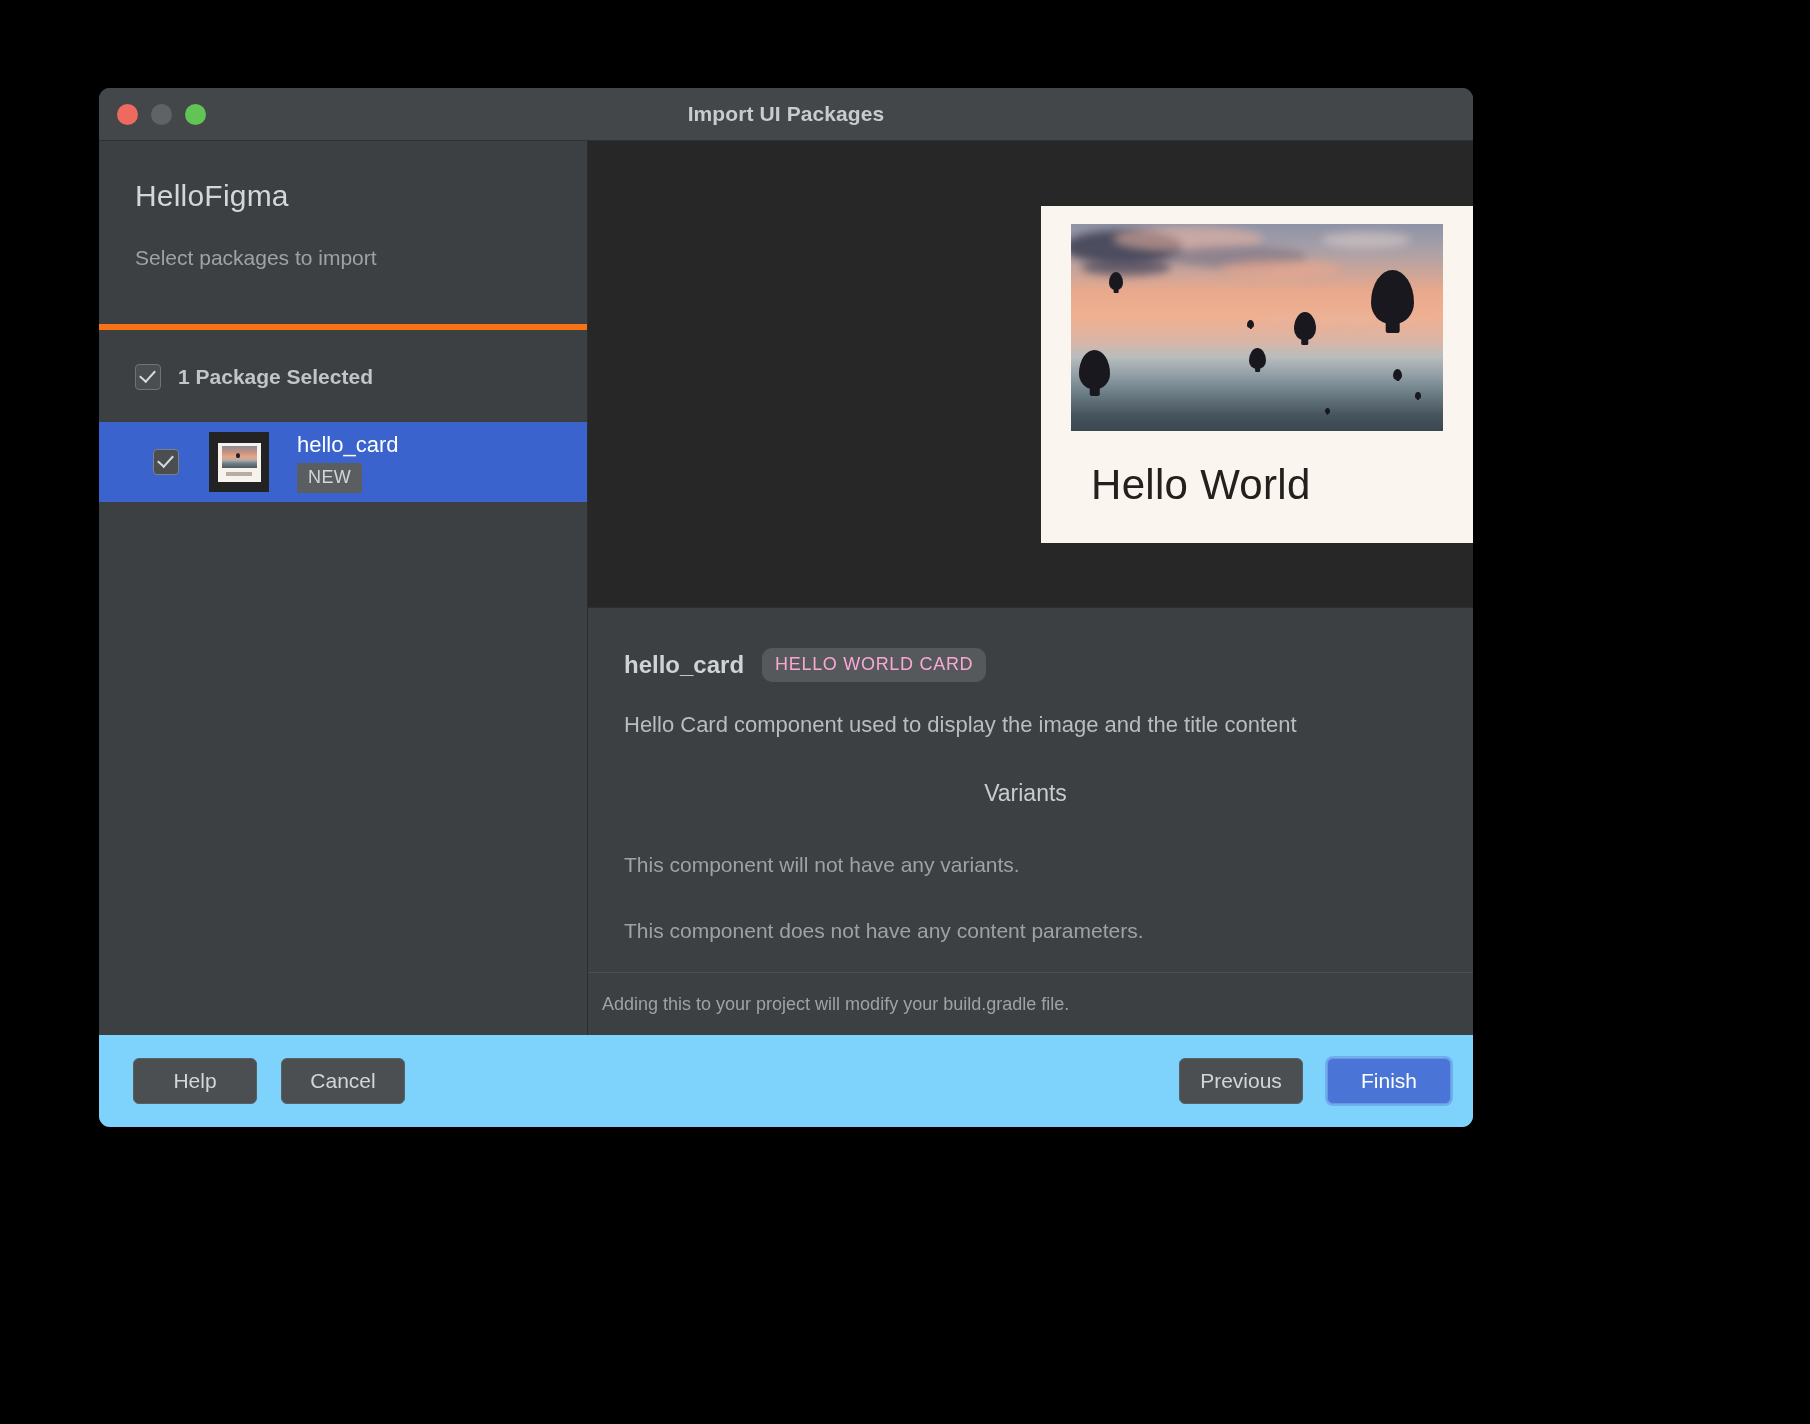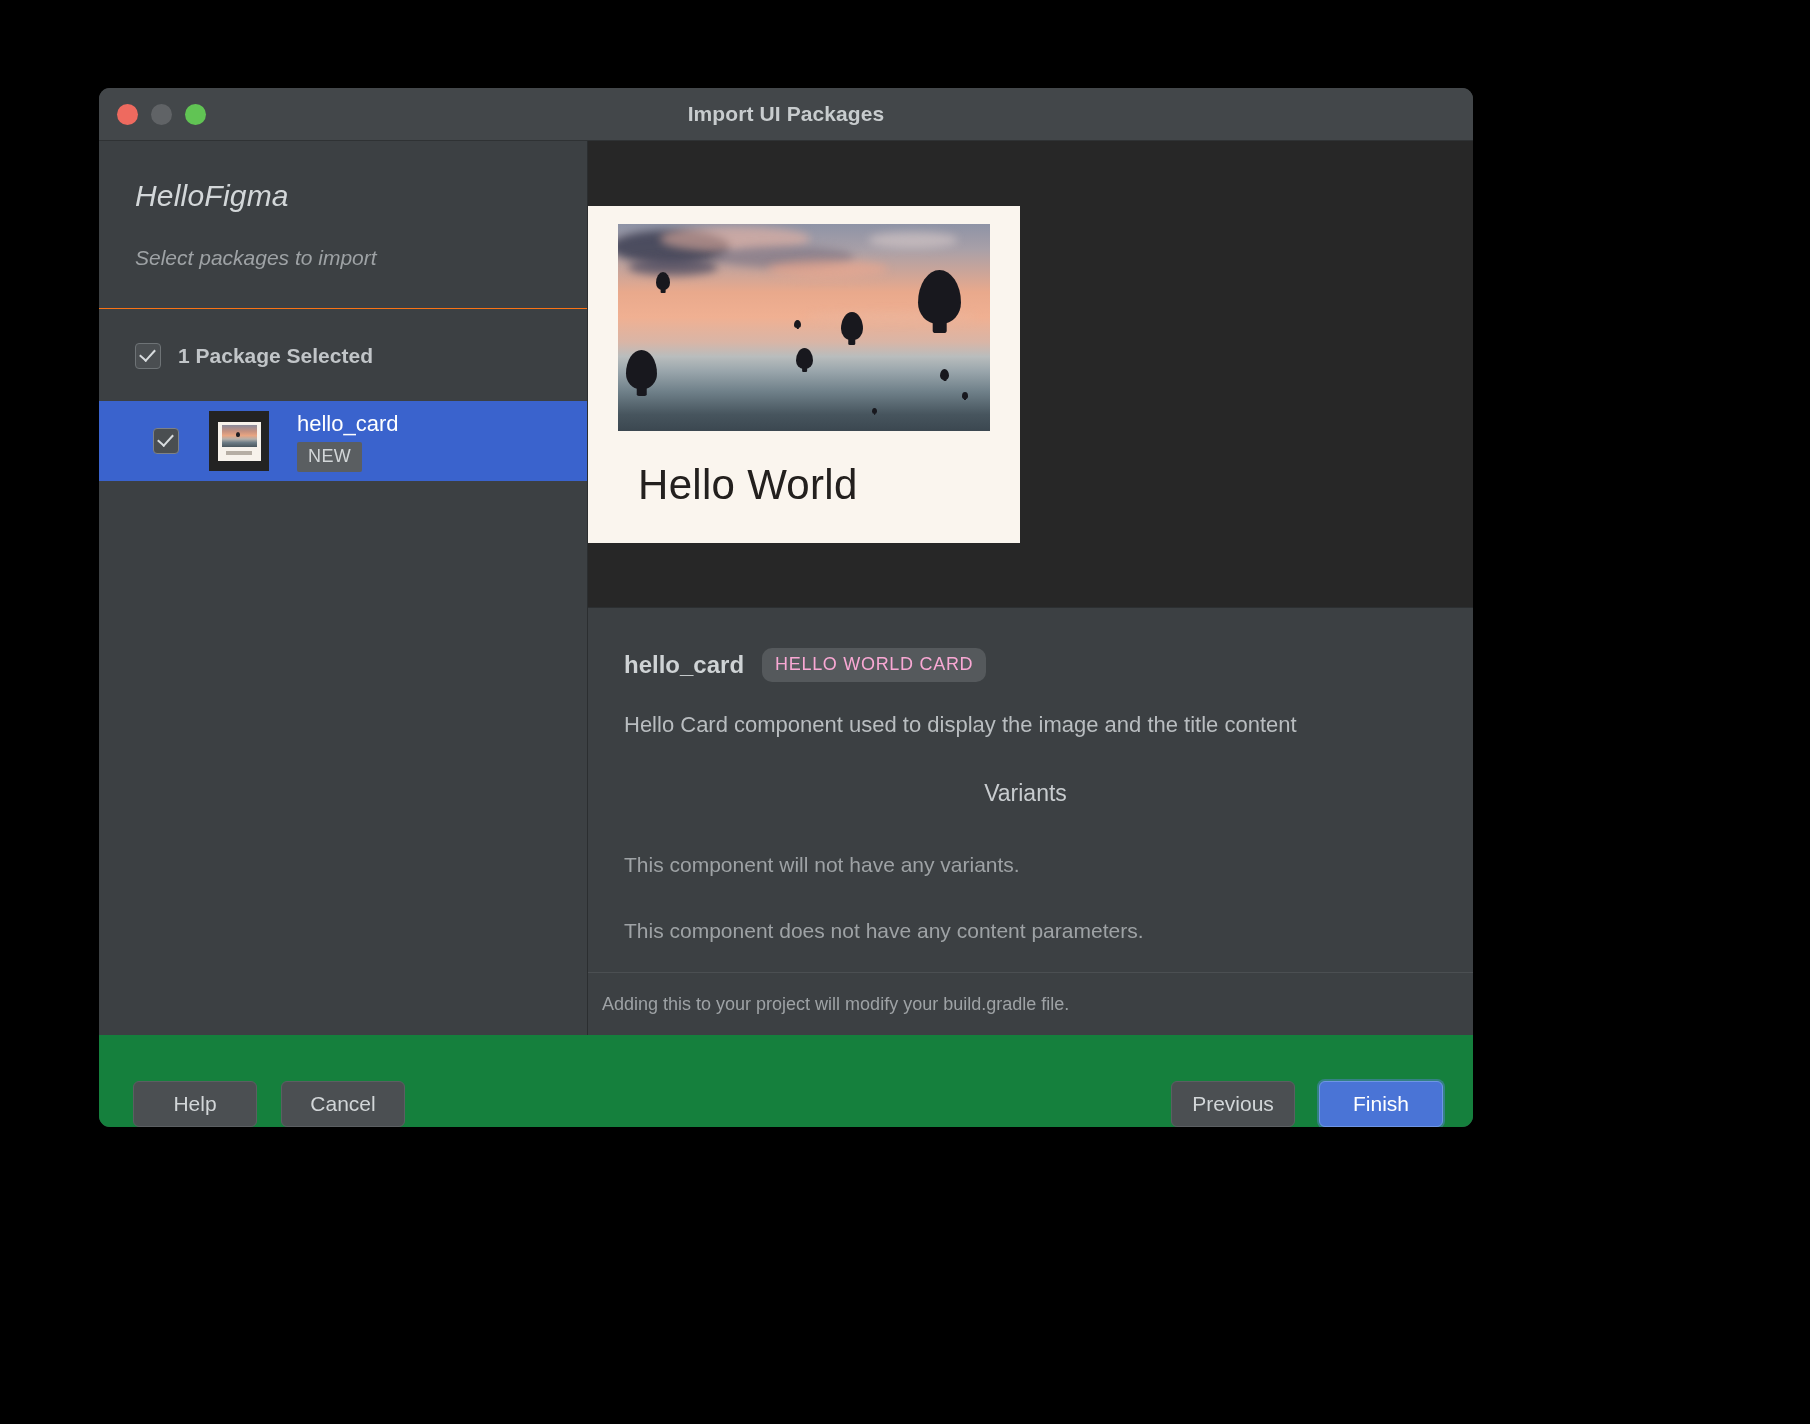--- a/index.html
+++ b/index.html
@@ -83,23 +83,22 @@
     width: 488px;
     flex: 0 0 488px;
     background: #3c4043;
     border-right: 1px solid #2b2e30;
     display: flex;
     flex-direction: column;
     min-height: 0;
   }
 
   .left-header {
-    padding: 38px 0 38px 36px;
-    border-bottom: 1px solid #f97316;
-    font-style: italic;
+    padding: 38px 0 54px 36px;
+    border-bottom: 6px solid #f97316;
   }
   .project-title {
     font-size: 30px;
     color: #d3d7d9;
     font-weight: normal;
     letter-spacing: 0.2px;
   }
   .project-sub {
     margin-top: 33px;
     font-size: 21px;
@@ -232,21 +231,21 @@
     flex-direction: column;
     min-width: 0;
     background: #3c4043;
   }
 
   .preview {
     flex: 0 0 466px;
     background: #272727;
     display: flex;
     align-items: center;
-    justify-content: flex-start;
+    justify-content: flex-end;
     border-bottom: 1px solid #2c2f31;
   }
 
   .hello-card {
     width: 432px;
     background: #faf5ee;
     padding: 18px 18px 0 18px;
     box-sizing: border-box;
   }
   .hello-photo {
@@ -368,23 +367,23 @@
     background: #3c4043;
   }
   .note-text {
     font-size: 18px;
     color: #9ea2a5;
   }
 
   .footer {
     flex: 0 0 92px;
     display: flex;
-    align-items: flex-end;
-    padding: 0 30px 0 34px;
-    background: #15803d;
+    align-items: center;
+    padding: 0 22px 0 34px;
+    background: #7dd3fc;
   }
   .footer .spacer { flex: 1 1 auto; }
 
   .btn {
     font-family: "Liberation Sans", sans-serif;
     font-size: 21px;
     color: #d2d6d8;
     background: #4b4f52;
     border: 1px solid #5b5f62;
     border-radius: 6px;

